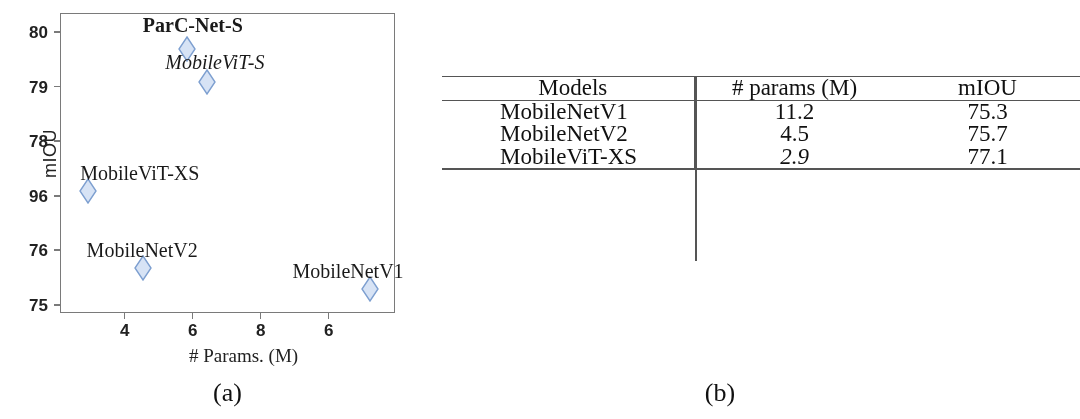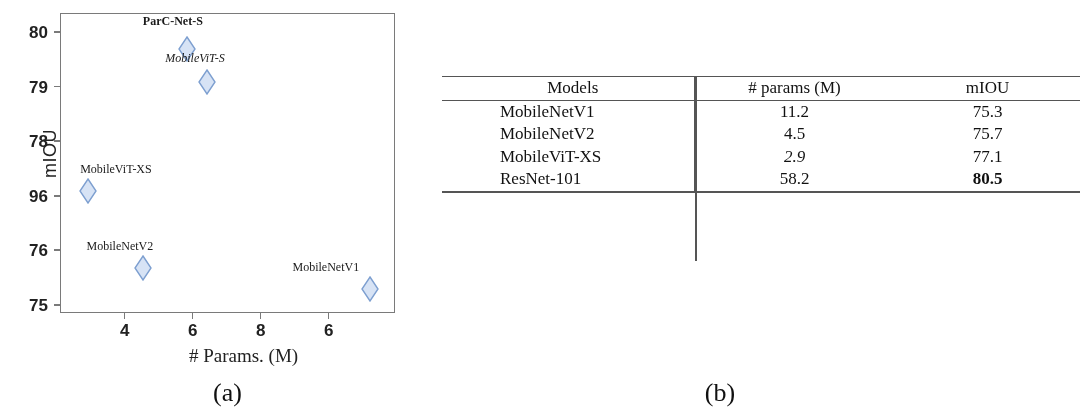--- a/index.html
+++ b/index.html
@@ -45,30 +45,30 @@
     position:absolute;left:60px;top:378px;width:335px;text-align:center;
     font-size:26px;color:#111;
   }
 
   .pt{position:absolute;width:0;height:0;}
   .pt .dia{
     position:absolute;left:-9px;top:-13px;width:18px;height:26px;
   }
   .pt .dia svg{display:block;}
   .pt-label{
-    position:absolute;white-space:nowrap;font-size:12px;color:#1a1a1a;
+    position:absolute;white-space:nowrap;font-size:20px;color:#1a1a1a;
     line-height:1;
   }
   .pt-label.bold{font-weight:bold;}
   .pt-label.ital{}
 
   
   #panel-b{position:absolute;left:440px;top:0;width:640px;height:419px;}
   #tbl-wrap{position:absolute;left:2px;top:76px;width:640px;}
-  table.tbl{border-collapse:collapse;width:638px;table-layout:fixed;font-size:17px;}
+  table.tbl{border-collapse:collapse;width:638px;table-layout:fixed;font-size:23px;}
   table.tbl td{padding:0;height:22.6px;line-height:22.6px;color:#111;}
   .c-model{width:252px;text-align:center;padding-left:10px !important;box-sizing:border-box;}
   .c-model.body{text-align:left;padding-left:58px !important;}
   .c-par{width:200px;text-align:center;border-left:1.9px solid #555;}
   .c-miou{width:186px;text-align:center;}
   .rule{height:0;border-top:1.9px solid #555;}
   .bold{font-weight:bold;}
   .ital{font-style:italic;}
   #caption-b{
     position:absolute;left:0px;top:378px;width:560px;text-align:center;
@@ -186,25 +186,20 @@
                 <td class="c-model body">MobileNetV2</td>
                 <td class="c-par">4.5</td>
                 <td class="c-miou">75.7</td>
               </tr>
               <tr>
                 <td class="c-model body">MobileViT-XS</td>
                 <td class="c-par ital">2.9</td>
                 <td class="c-miou">77.1</td>
               </tr>
               <tr>
-                <td class="c-model body">ResNet-101</td>
-                <td class="c-par">58.2</td>
-                <td class="c-miou bold">80.5</td>
-              </tr>
-              <tr>
                 <td colspan="3" style="height: 0px; line-height: 0px; padding: 0px; border-top: 1.9px solid rgb(85, 85, 85);"></td>
               </tr>
               <tr>
                 <td colspan="3" style="height: 0px; line-height: 0px; padding: 0px; border-top: 1.9px solid rgb(85, 85, 85);"></td>
               </tr>
             </tbody>
         </table>
       </div>
     </div>
     <div id="caption-b">(b)</div>

